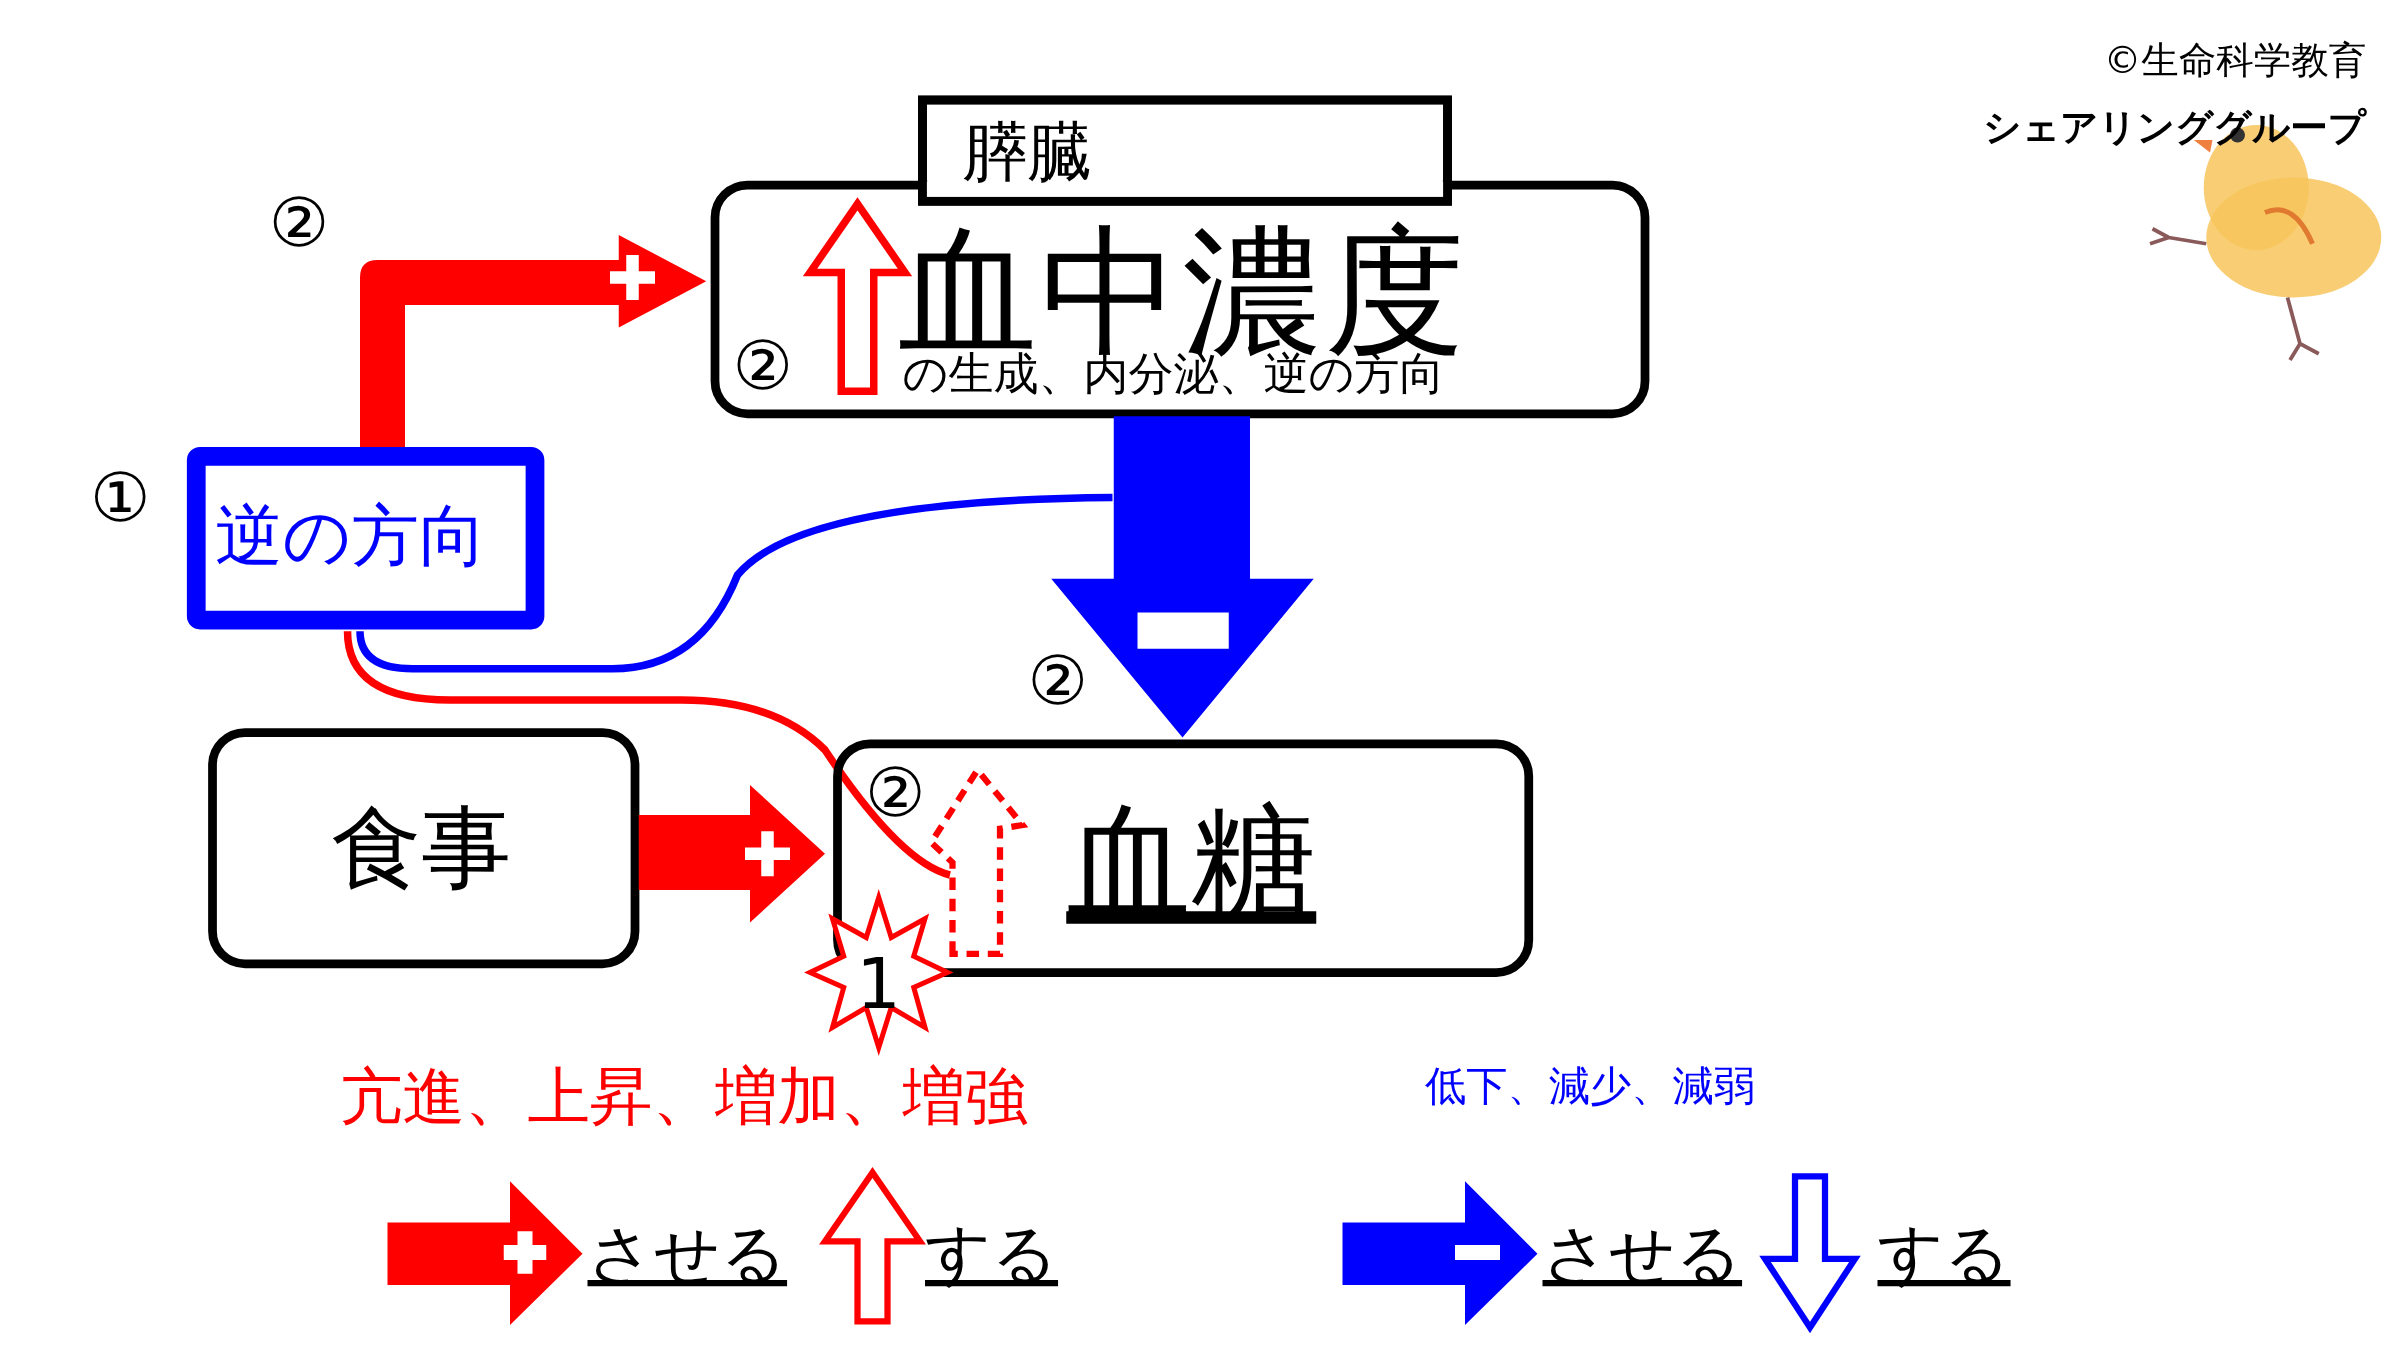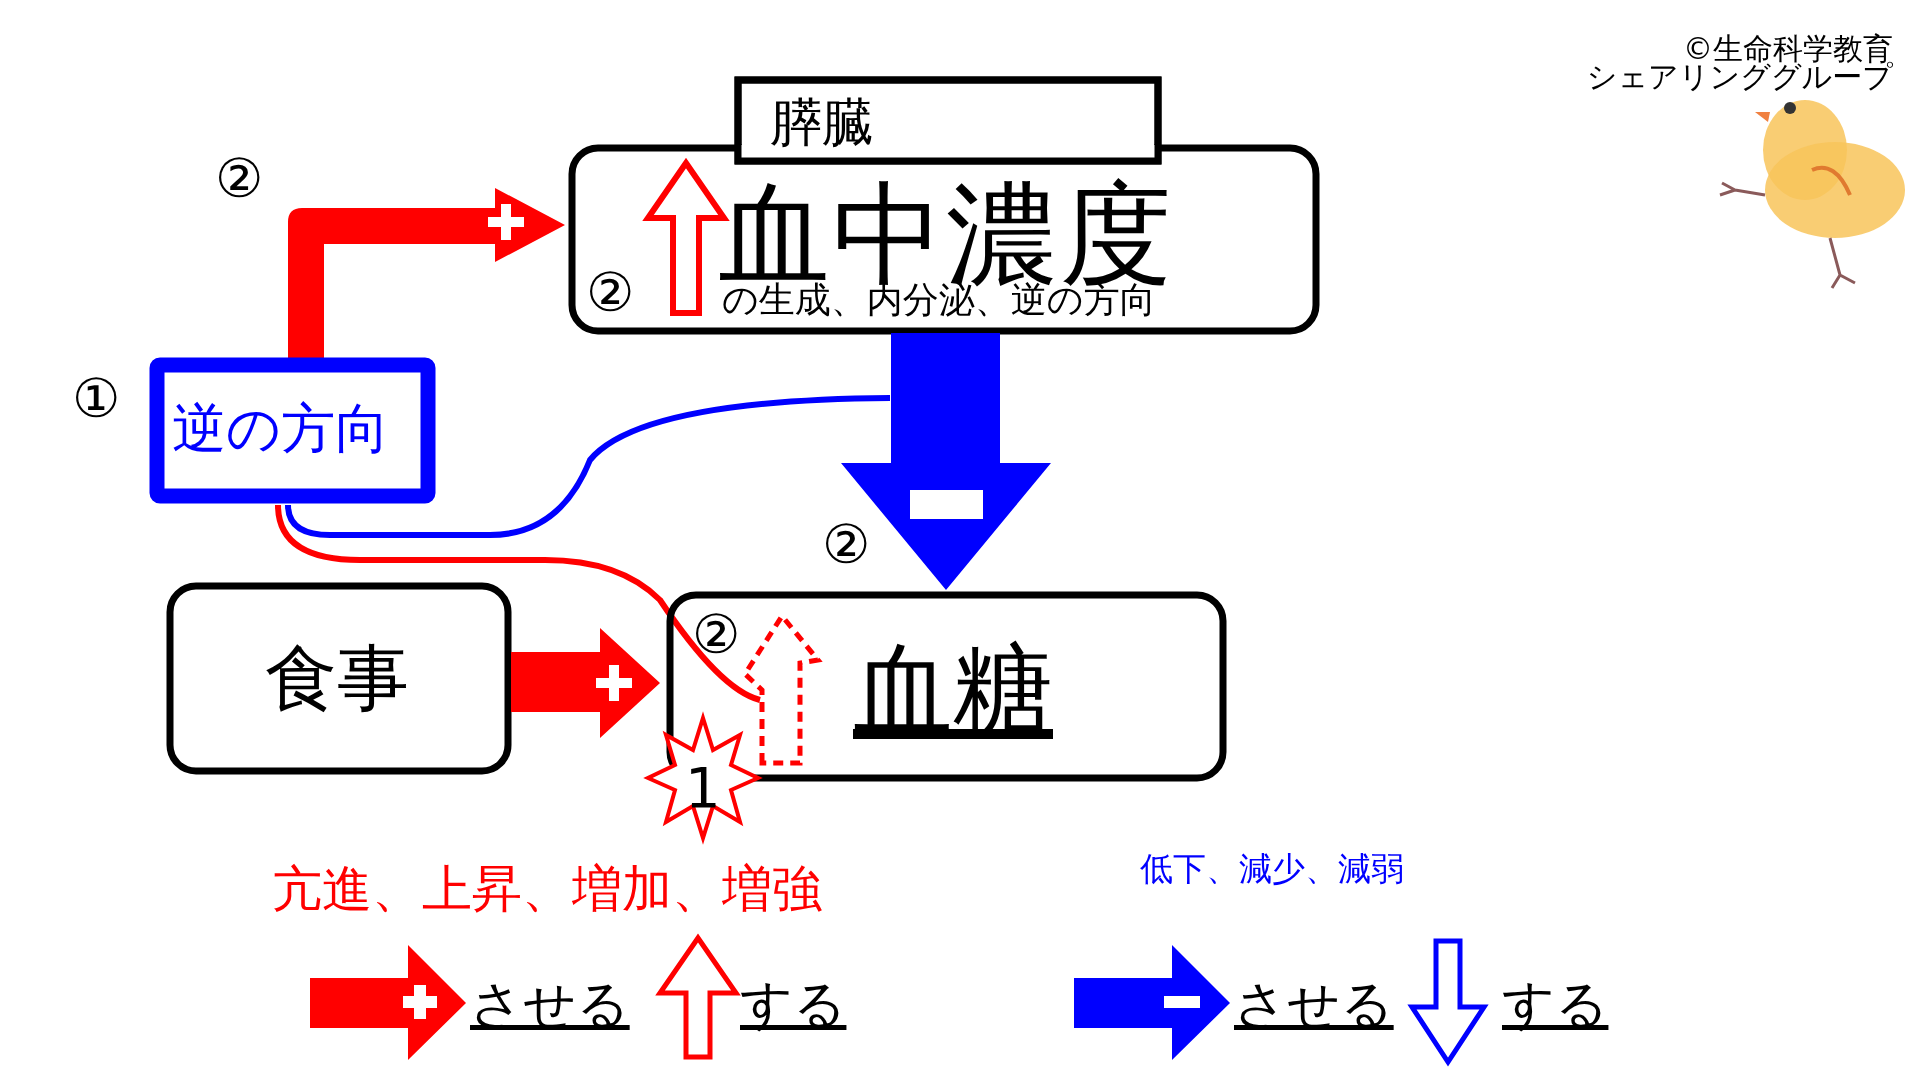--- a/index.html
+++ b/index.html
@@ -7,21 +7,21 @@
          font-family:"DejaVu Sans","Liberation Sans",sans-serif; color:#000; }
   #canvas { position:absolute; left:0; top:0; width:1920px; height:1080px; }
   .txt { position:absolute; white-space:nowrap; line-height:1; }
   .credit { right:27px; text-align:right; font-size:30px; color:#000; }
   .pancreas-label { left:745px; top:96px; font-size:52px;margin-left:25px; }
   .insulin-title { left:718px; top:178px; font-size:112px; letter-spacing:2px; }
   .insulin-sub { left:722px; top:282px; font-size:36px; }
   .inverse-label { left:172px; top:402px; font-size:54px; color:#0000ff; }
   .meal-label { left:265px; top:642px; font-size:72px; }
   .bloodsugar-label { left:853px; top:640px; font-size:100px;text-decoration:underline; }
-  .legend-red { left:272px; top:852px; font-size:50px; color:#ff0000;margin-top:12px; }
+  .legend-red { left:272px; top:852px; font-size:50px; color:#ff0000; }
   .legend-blue { left:1140px; top:852px; font-size:33px; color:#0000ff; }
   .legend-text { font-size:52px; top:978px;text-decoration:underline; }
   .circ { font-size:54px; }
   .star-num { left:685px; top:760px; font-size:56px; }
 </style>
 </head>
 <body>
 
 <svg id="canvas" viewBox="0 0 1920 1080" xmlns="http://www.w3.org/2000/svg">
 
@@ -85,21 +85,21 @@
     <ellipse cx="1835" cy="190" rx="70" ry="48" fill="#f8c45a" opacity="0.85"></ellipse>
     <path d="M 1812 170 Q 1835 160 1850 195" fill="none" stroke="#e07a30" stroke-width="4"></path>
     <circle cx="1790" cy="108" r="6" fill="#333"></circle>
     <polygon points="1770,112 1755,112 1768,122" fill="#f08040"></polygon>
     <path d="M 1765 195 L 1735 190 M 1735 190 L 1722 183 M 1735 190 L 1720 195" stroke="#8a5a5a" stroke-width="3" fill="none"></path>
     <path d="M 1830 238 L 1840 275 L 1855 283 M 1840 275 L 1832 288" stroke="#8a5a5a" stroke-width="3" fill="none"></path>
   </g>
 </svg>
 
 <div class="txt credit" style="top:34px;">©生命科学教育</div>
-<div class="txt credit" style="top:62px;">シェアリンググループ</div>
+<div class="txt credit" style="top:88px;font-weight:bold;">シェアリンググループ</div>
 
 <div class="txt pancreas-label">膵臓</div>
 <div class="txt insulin-title">血中濃度</div>
 <div class="txt insulin-sub">の生成、内分泌、逆の方向</div>
 <div class="txt circ" style="left:586px; top:266px;">②</div>
 
 <div class="txt circ" style="left:215px; top:152px;">②</div>
 <div class="txt circ" style="left:72px; top:372px;">①</div>
 <div class="txt inverse-label">逆の方向</div>
 

